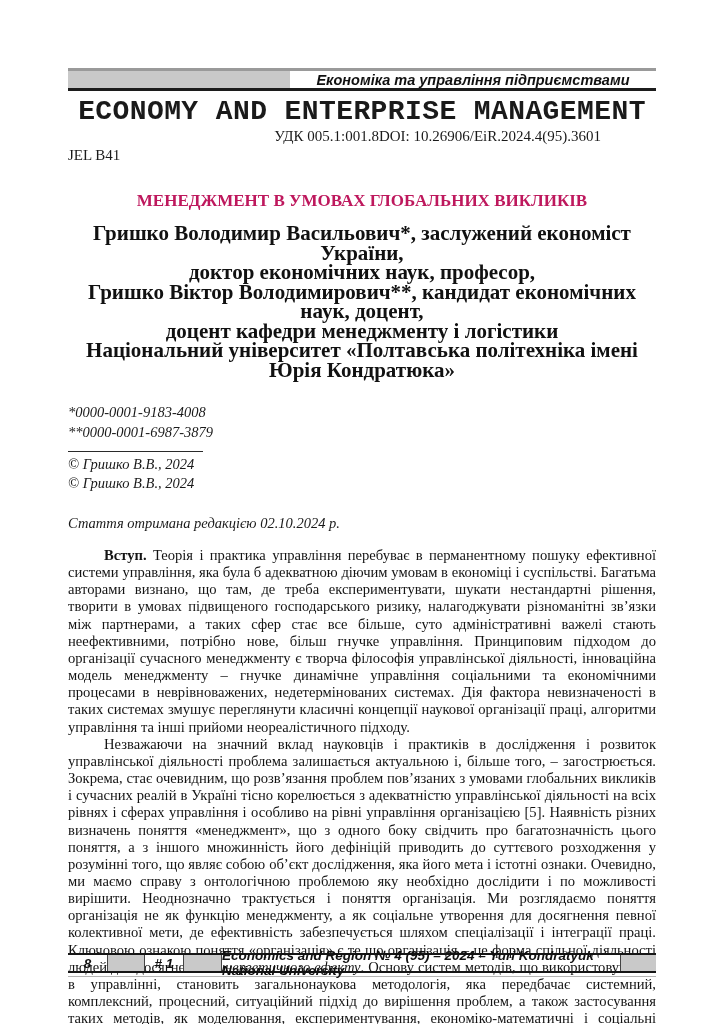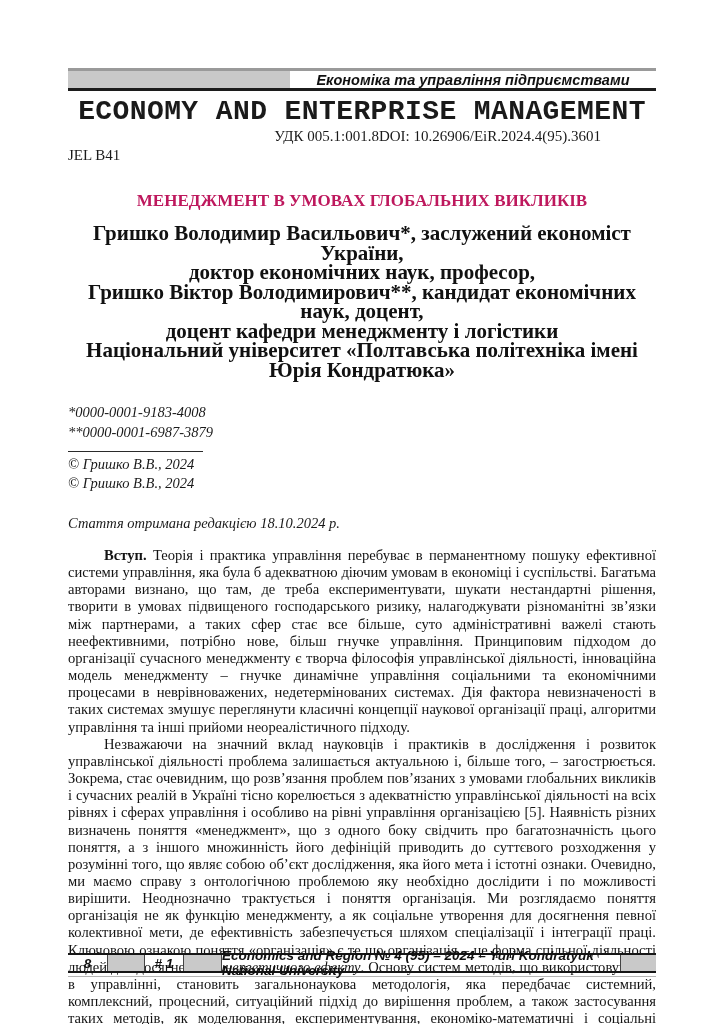--- a/index.html
+++ b/index.html
@@ -165,21 +165,21 @@
       <div>**0000-0001-6987-3879</div>
     </div>
 
     <div class="footnote-rule"></div>
     <div class="copyright-block">
       <div>© Гришко В.В., 2024</div>
       <div>© Гришко В.В., 2024</div>
     </div>
 
     <div class="received-block">
-      <div>Стаття отримана редакцією 18.10.2024 р.</div>
+      <div>Стаття отримана редакцією 02.10.2024 р.</div>
     </div>
 
     <div class="body-text">
       <p><span class="lead-bold">Вступ.</span><span> Теорія і практика управління перебуває в перманентному пошуку ефективної системи управління, яка була б адекватною діючим умовам в економіці і суспільстві. Багатьма авторами визнано, що там, де треба експериментувати, шукати нестандартні рішення, творити в умовах підвищеного господарського ризику, налагоджувати різноманітні зв’язки між партнерами, а таких сфер стає все більше, суто адміністративні важелі стають неефективними, потрібно нове, більш гнучке управління. Принциповим підходом до організації сучасного менеджменту є творча філософія управлінської діяльності, інноваційна модель менеджменту – гнучке динамічне управління соціальними та економічними процесами в неврівноважених, недетермінованих системах. Дія фактора невизначеності в таких системах змушує переглянути класичні концепції наукової організації праці, алгоритми управління та інші прийоми неореалістичного підходу.</span></p>
       <p><span>Незважаючи на значний вклад науковців і практиків в дослідження і розвиток управлінської діяльності проблема залишається актуальною і, більше того, – загострюється. Зокрема, стає очевидним, що розв’язання проблем пов’язаних з умовами глобальних викликів і сучасних реалій в Україні тісно корелюється з адекватністю управлінської діяльності на всіх рівнях і сферах управління і особливо на рівні управління організацією [5]. Наявність різних визначень поняття «менеджмент», що з одного боку свідчить про багатозначність цього поняття, а з іншого множинність його дефініцій приводить до суттєвого розходження у розумінні того, що являє собою об’єкт дослідження, яка його мета і істотні ознаки. Очевидно, ми маємо справу з онтологічною проблемою яку необхідно дослідити і по можливості вирішити. Неоднозначно трактується і поняття організація. Ми розглядаємо поняття організація не як функцію менеджменту, а як соціальне утворення для досягнення певної колективної мети, де ефективність забезпечується шляхом спеціалізації і інтеграції праці. Ключовою ознакою поняття «організація» є те що організація – це форма спільної діяльності людей для досягнення </span><span class="inline-italic">синергетичного ефекту</span><span>. Основу систем методів, що використовуються в управлінні, становить загальнонаукова методологія, яка передбачає системний, комплексний, процесний, ситуаційний підхід до вирішення проблем, а також застосування таких методів, як моделювання, експериментування, економіко-математичні і соціальні виміри, аналіз і синтез, індукція та дедукція, абстрагування тощо.</span></p>
     </div>
   </div>
 
   <div class="footer-wrap">
     <div class="footer-bar">

